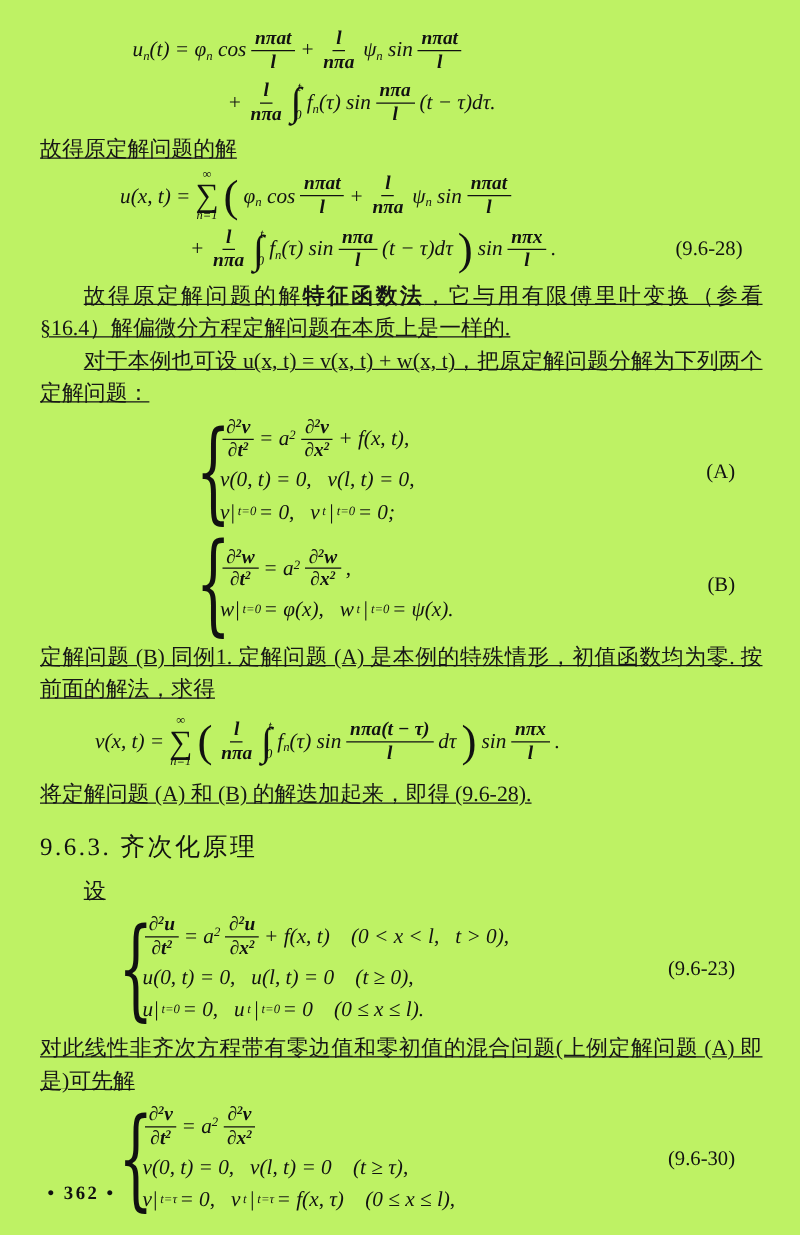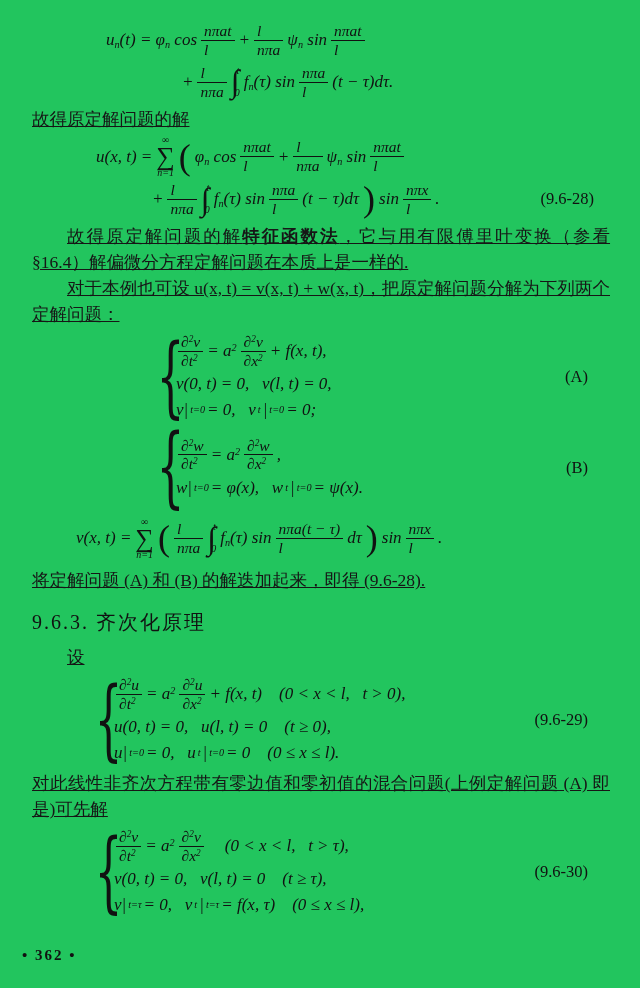--- a/index.html
+++ b/index.html
@@ -1,31 +1,31 @@
 <!DOCTYPE html>
 <html><head>
 <meta charset="utf-8">
 <style>
   html,body{margin:0;padding:0;background:#d9d9d9;}
   .page{
     width:640px;height:988px;margin:0 auto;position:relative;
-    background:#22c55e;color:#141414;box-sizing:border-box;
+    background:#bef264;color:#141414;box-sizing:border-box;
     padding:16px 30px 0 32px;overflow:hidden;
     font-family:"Liberation Serif","DejaVu Serif",serif;
   }
   
   .cn{font-size:17.5px;line-height:26px;margin:0;text-align:justify;color:#161616;text-decoration:underline;}
   .indent{text-indent:2em;}
   .sect{font-size:20px;font-weight:400;margin:16px 0 8px 0;letter-spacing:2px;color:#111;}
   .b{font-weight:700;}
   
   .eq{position:relative;margin:3px 0;}
   .eqline{display:flex;align-items:center;min-height:42px;font-size:17px;font-style:italic;color:#111;}
   .eqline>*{margin:0 2px;flex:0 0 auto;white-space:nowrap;}
-  .frac{display:inline-flex;flex-direction:column;font-size:15.5px;line-height:1.15;}
+  .frac{display:inline-flex;flex-direction:column;align-items:center;font-size:15.5px;line-height:1.15;font-weight:bold;}
   .fnum{border-bottom:1.3px solid #111;padding:0 3px;display:block;}
   .fden{padding:0 3px;display:block;}
   .sumwrap{display:inline-flex;flex-direction:column;align-items:center;line-height:1;}
   .sumtop{font-size:10px;font-style:normal;}
   .sumsign{font-size:26px;font-style:normal;line-height:.9;}
   .sumbot{font-size:10px;}
   .intwrap{display:inline-flex;align-items:center;}
   .intsign{font-size:32px;font-style:normal;line-height:.85;}
   .intlims{display:inline-flex;flex-direction:column;justify-content:space-between;height:33px;font-size:10.5px;margin-left:-3px;line-height:1;}
   .intlims .lo{margin-left:-2px;}
@@ -40,21 +40,21 @@
   .sysbrace{font-family:"DejaVu Serif",serif;font-size:88px;font-style:normal;line-height:.92;
     transform:scaleX(.5);transform-origin:center;width:26px;text-align:center;flex:0 0 auto;color:#111;}
   .syslines{display:flex;flex-direction:column;}
   .sysline{display:flex;align-items:center;font-size:17px;font-style:italic;min-height:26px;color:#111;}
   .sysline>*{margin:0 2px;flex:0 0 auto;white-space:nowrap;}
   .sysline.tall{min-height:40px;}
   .sys .eqlabel{margin-left:auto;margin-right:22px;}
   .mlA{margin-left:118px;}
   .mlC{margin-left:56px;}
   
-  .pagenum{position:absolute;left:22px;bottom:24px;font-size:15px;font-weight:700;letter-spacing:2px;color:#111;}
+  .pagenum{position:absolute;left:38px;bottom:24px;font-size:15px;font-weight:700;letter-spacing:2px;color:#111;}
 </style>
 </head>
 <body>
 
 <div class="page">
 
   <div class="eq">
     <div class="eqline" style="padding-left:72px">
       <span>u<sub>n</sub>(t) = φ<sub>n</sub> cos</span>
       <span class="frac">
@@ -189,20 +189,21 @@
             <span class="fnum">∂<sup>2</sup>w</span>
             <span class="fden">∂x<sup>2</sup></span>
           </span>
         <span>,</span>
       </div>
       <div class="sysline">w|<sub>t=0</sub> = φ(x),  w<sub>t</sub>|<sub>t=0</sub> = ψ(x).</div>
     </div>
     <span class="eqlabel">(B)</span>
   </div>
 
+  <p class="cn">定解问题 (B) 同例1. 定解问题 (A) 是本例的特殊情形，初值函数均为零. 按前面的解法，求得</p>
 
   <div class="eq">
     <div class="eqline" style="padding-left:42px;min-height:52px">
       <span>v(x, t) =</span>
       <span class="sumwrap">
           <span class="sumtop">∞</span>
           <span class="sumsign">∑</span>
           <span class="sumbot">n=1</span>
         </span>
       <span class="bigp">(</span>
@@ -250,39 +251,38 @@
         <span>= a<sup>2</sup></span>
         <span class="frac">
             <span class="fnum">∂<sup>2</sup>u</span>
             <span class="fden">∂x<sup>2</sup></span>
           </span>
         <span>+ f(x, t) (0 &lt; x &lt; l,  t &gt; 0),</span>
       </div>
       <div class="sysline">u(0, t) = 0,  u(l, t) = 0 (t ≥ 0),</div>
       <div class="sysline">u|<sub>t=0</sub> = 0,  u<sub>t</sub>|<sub>t=0</sub> = 0 (0 ≤ x ≤ l).</div>
     </div>
-    <span class="eqlabel">(9.6-29)</span>
+    <span class="eqlabel">(9.6-23)</span>
   </div>
 
   <p class="cn">对此线性非齐次方程带有零边值和零初值的混合问题(上例定解问题 (A) 即是)可先解</p>
 
   <div class="sys mlC">
     <div class="sysbrace">{</div>
     <div class="syslines">
       <div class="sysline tall">
         <span class="frac">
             <span class="fnum">∂<sup>2</sup>v</span>
             <span class="fden">∂t<sup>2</sup></span>
           </span>
         <span>= a<sup>2</sup></span>
         <span class="frac">
             <span class="fnum">∂<sup>2</sup>v</span>
             <span class="fden">∂x<sup>2</sup></span>
           </span>
-        <span> (0 &lt; x &lt; l,  t &gt; τ),</span>
       </div>
       <div class="sysline">v(0, t) = 0,  v(l, t) = 0 (t ≥ τ),</div>
       <div class="sysline">v|<sub>t=τ</sub> = 0,  v<sub>t</sub>|<sub>t=τ</sub> = f(x, τ) (0 ≤ x ≤ l),</div>
     </div>
     <span class="eqlabel">(9.6-30)</span>
   </div>
 
   <div class="pagenum">• 362 •</div>
 
 </div>

